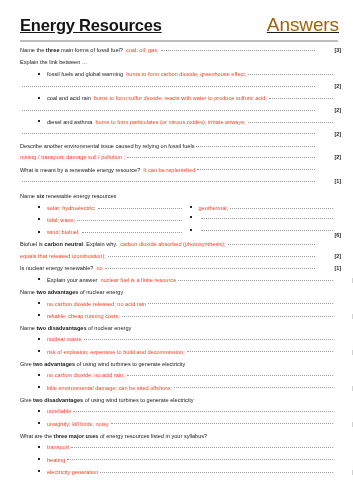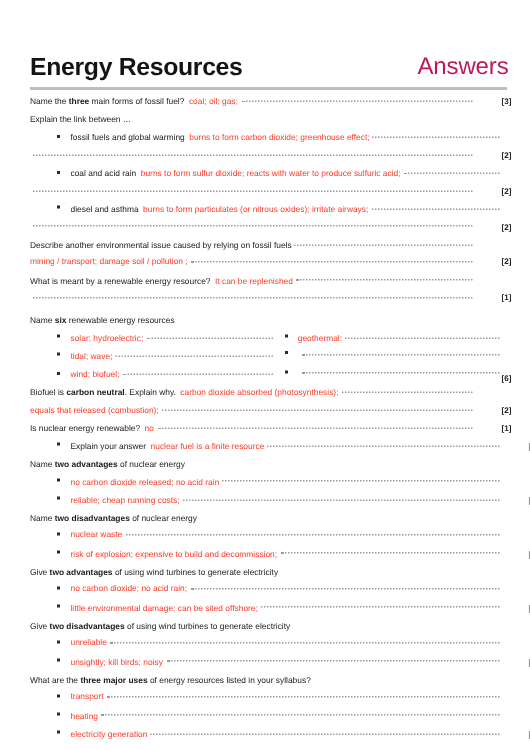--- a/index.html
+++ b/index.html
@@ -19,37 +19,37 @@
     width: 353px;
     height: 500px;
     box-sizing: border-box;
     padding: 14px 12px 0 20px;
     position: relative;
   }
 
   
   .header {
     display: flex;
-    align-items: flex-end;
+    align-items: center;
     justify-content: space-between;
     padding-right: 2px;
+    text-decoration: underline;
   }
   .doc-title {
     font-size: 16.5px;
     font-weight: bold;
     letter-spacing: -0.2px;
     color: #141414;
     line-height: 1.1;
   }
   .doc-badge {
-    font-size: 16px;
-    color: #be185d;
+    font-size: 19px;
+    color: #a16207;
     font-weight: normal;
     letter-spacing: -0.1px;
-    margin-top: 22px;
   }
   .rule {
     height: 2px;
     background: #bdbdbd;
     margin: 4px 0 6px 0;
     width: 318px;
   }
 
   
   .row {

